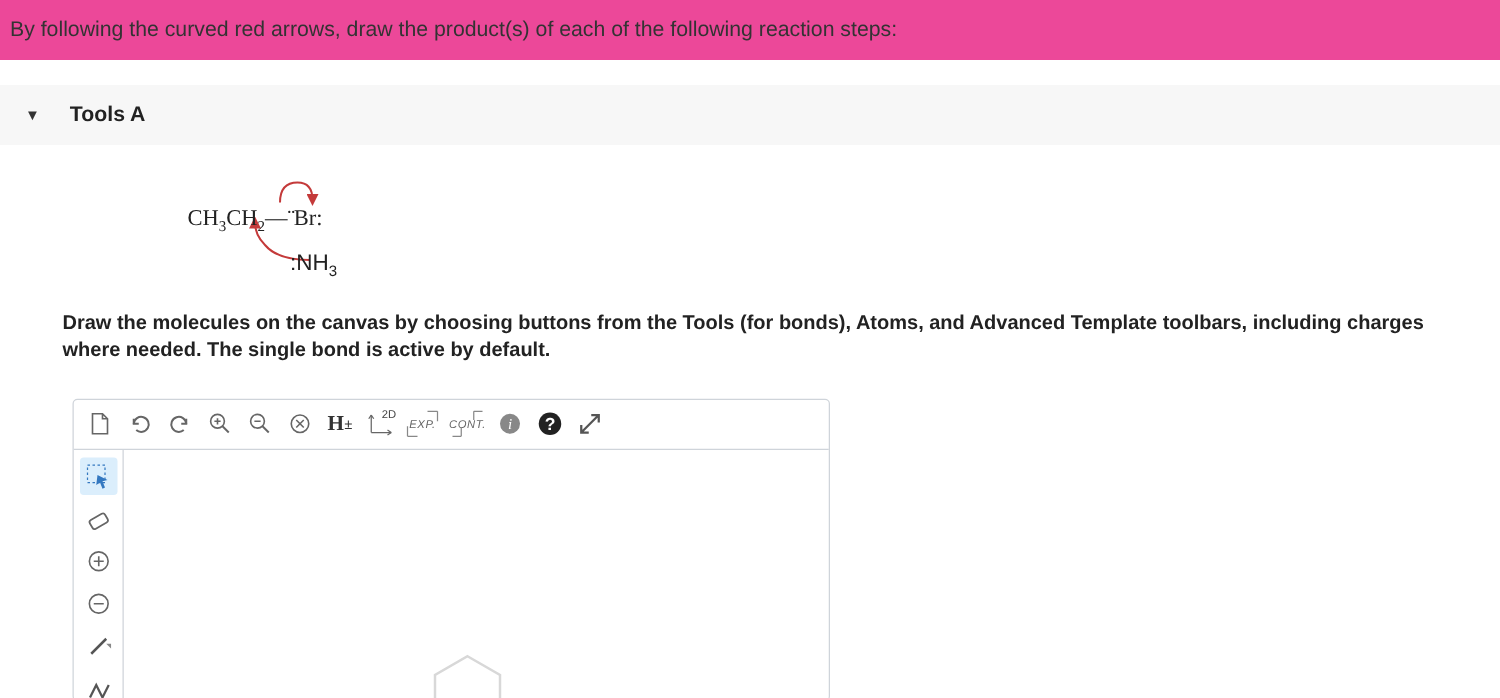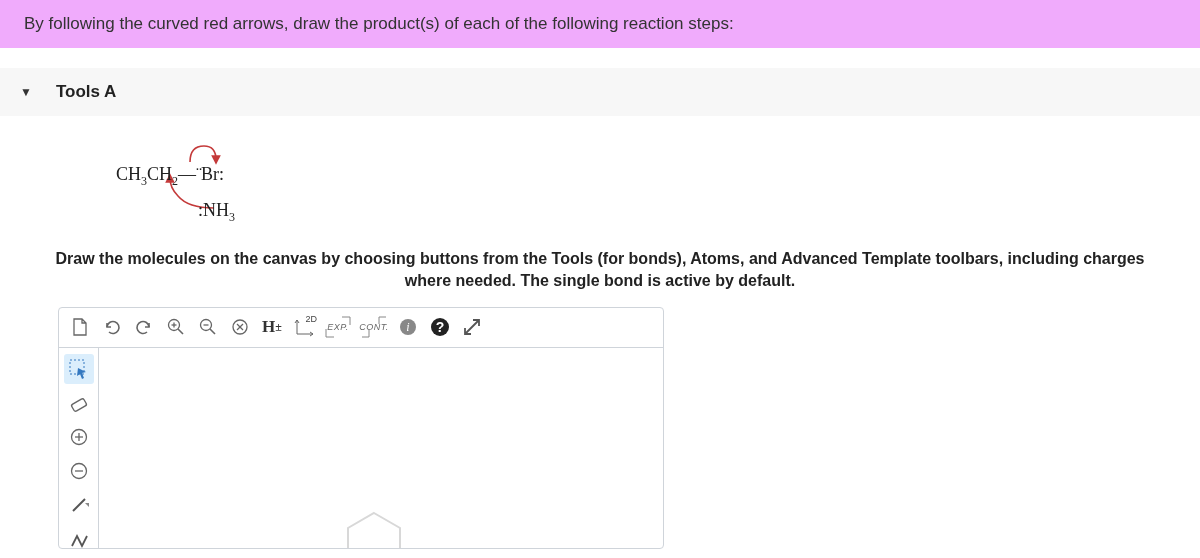--- a/index.html
+++ b/index.html
@@ -4,22 +4,22 @@
 <style>
   * { margin: 0; padding: 0; box-sizing: border-box; }
   body {
     font-family: Arial, Helvetica, sans-serif;
     font-size: 16px;
     color: #222;
     background: #fff;
     width: 1200px;
   }
   .instruction-banner {
-    background: #f0abfc;
-    padding: 14px 24px;
+    background: #ec4899;
+    padding: 14px 8px;
     font-size: 17px;
     color: #333;
   }
   .part-header {
     background: #f7f7f7;
     padding: 14px 20px;
     margin-top: 20px;
     display: flex;
     align-items: center;
     gap: 24px;
@@ -30,21 +30,21 @@
   }
   .part-header .part-label {
     font-weight: bold;
     font-size: 17px;
     color: #222;
   }
   .content-area {
     padding: 26px 50px 0 50px;
   }
   .reaction-area {
-    margin: 0 0 26px 66px;
+    margin: 0 0 26px 100px;
     position: relative;
     width: 200px;
     height: 80px;
   }
   .reaction-area .formula-top {
     position: absolute;
     top: 22px;
     left: 0;
     font-family: "Times New Roman", serif;
     font-size: 18px;
@@ -55,36 +55,35 @@
     font-size: 12px;
     vertical-align: sub;
   }
   .reaction-area .dots {
     letter-spacing: -1px;
   }
   .reaction-area .formula-bot {
     position: absolute;
     top: 58px;
     left: 82px;
-    font-family: Liberation Serif, serif;
+    font-family: Liberation Sans, sans-serif;
     font-size: 18px;
     color: #222;
   }
   .reaction-area svg.arrows {
     position: absolute;
     top: 0;
     left: 0;
   }
   .sub-instruction {
     font-weight: bold;
     font-size: 16px;
     line-height: 1.4;
     color: #222;
-    margin-bottom: 14px;
-    text-align: center;
+    margin-bottom: 26px;
   }
   .editor-wrapper {
     border: 1px solid #cfd4da;
     border-radius: 4px;
     width: 606px;
     margin-left: 8px;
     position: relative;
   }
   .top-toolbar {
     height: 40px;

